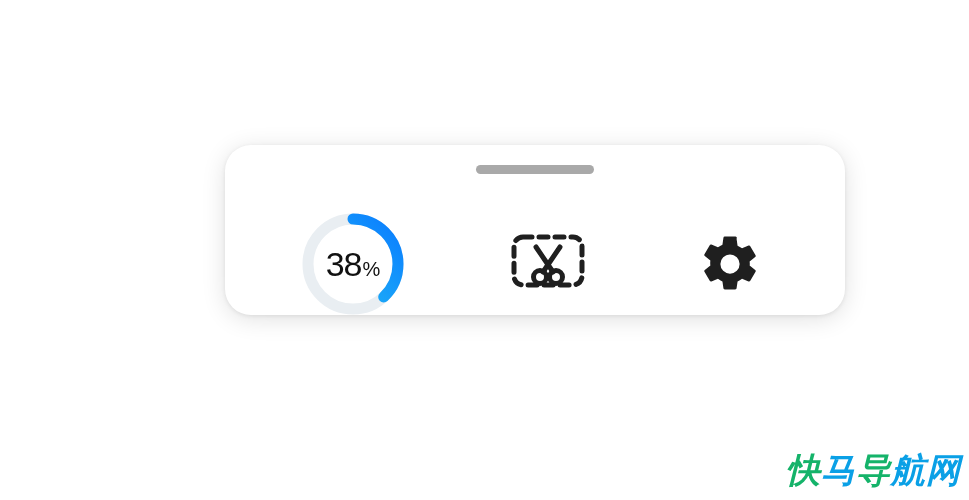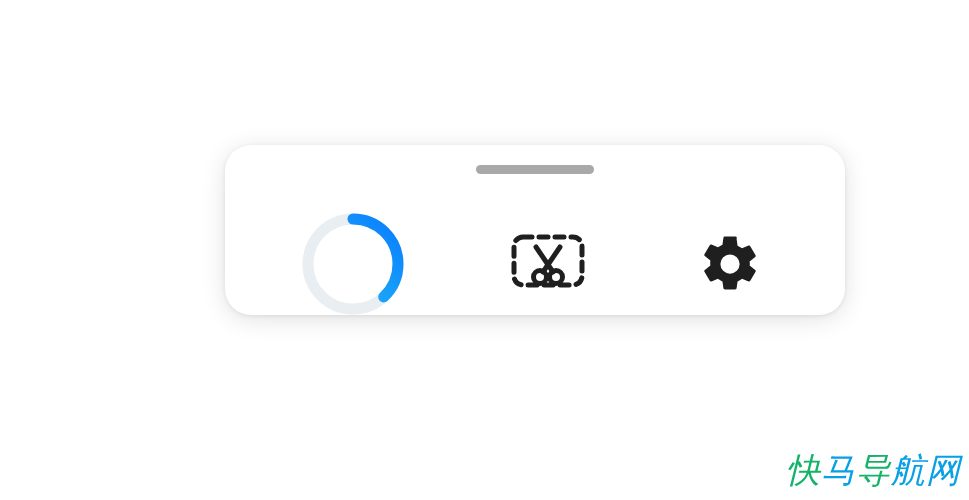--- a/index.html
+++ b/index.html
@@ -66,21 +66,21 @@
       align-items: center;
       justify-content: center;
       cursor: pointer;
     }
 
     .watermark {
       position: absolute;
       right: 8px;
       bottom: 6px;
       font-size: 34px;
-      font-weight: 400;
+      font-weight: 700;
       font-style: italic;
       letter-spacing: 1px;
       white-space: nowrap;
       -webkit-text-stroke: 2px #ffffff;
       paint-order: stroke fill;
       margin-top: 29px;
     }
     .watermark .c1 { color: #15b36a; }
     .watermark .c2 { color: #0aa0e6; }
     .watermark .c3 { color: #15b36a; }
@@ -100,20 +100,24 @@
         <defs>
           <linearGradient id="ringGrad" x1="0%" y1="0%" x2="100%" y2="100%">
             <stop offset="0%" stop-color="#26c5f3"></stop>
             <stop offset="100%" stop-color="#0a7cff"></stop>
           </linearGradient>
         </defs>
         <circle cx="53" cy="53" r="45" fill="none" stroke="#e9eef2" stroke-width="11"></circle>
 
         <circle cx="53" cy="53" r="45" fill="none" stroke="url(#ringGrad)" stroke-width="11" stroke-linecap="round" stroke-dasharray="107.4 282.7" transform="rotate(-90 53 53)"></circle>
       </svg>
+      <div class="progress-label">
+        <span class="num">38</span>
+        <span class="pct">%</span>
+      </div>
     </div>
 
     <div class="icon-btn" aria-label="Screenshot">
       <svg width="76" height="62" viewBox="0 0 76 62">
         <g fill="none" stroke="#1f1f1f" stroke-width="5" stroke-linecap="round" stroke-linejoin="round">
 
           <rect x="4" y="4" width="68" height="48" rx="9" ry="9" stroke-dasharray="9 7"></rect>
 
           <circle cx="30" cy="44" r="6.5"></circle>
           <circle cx="46" cy="44" r="6.5"></circle>

